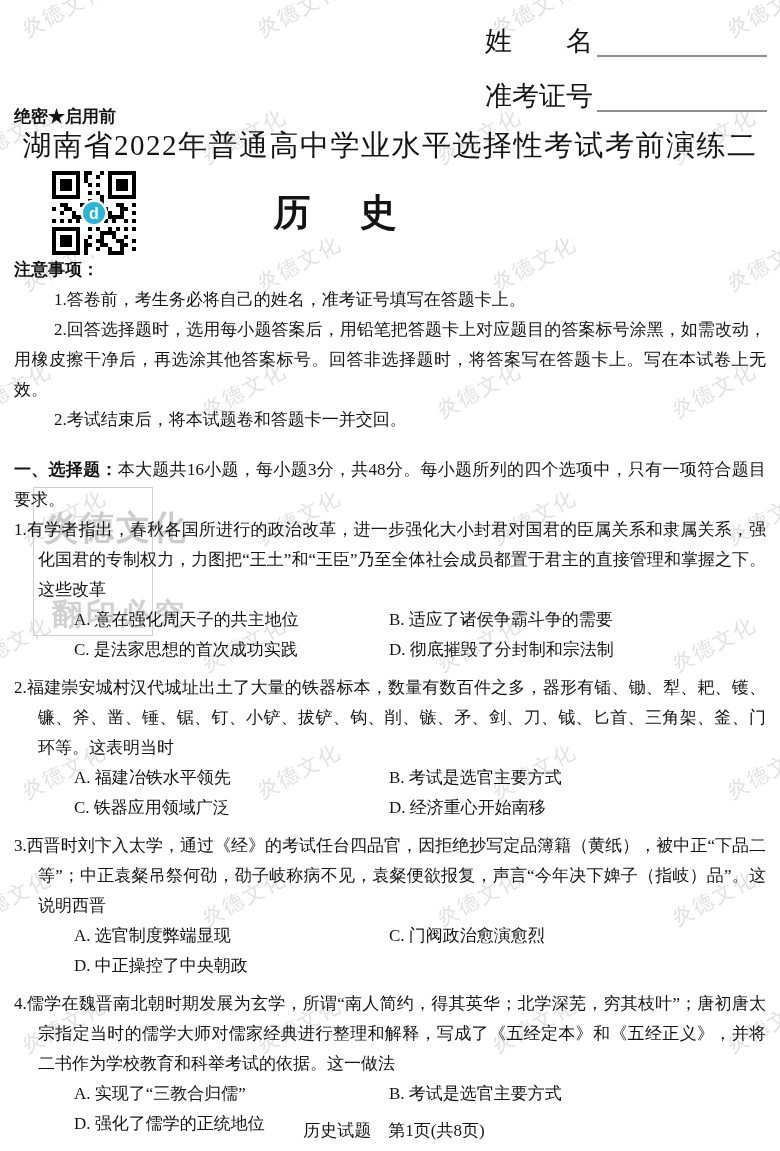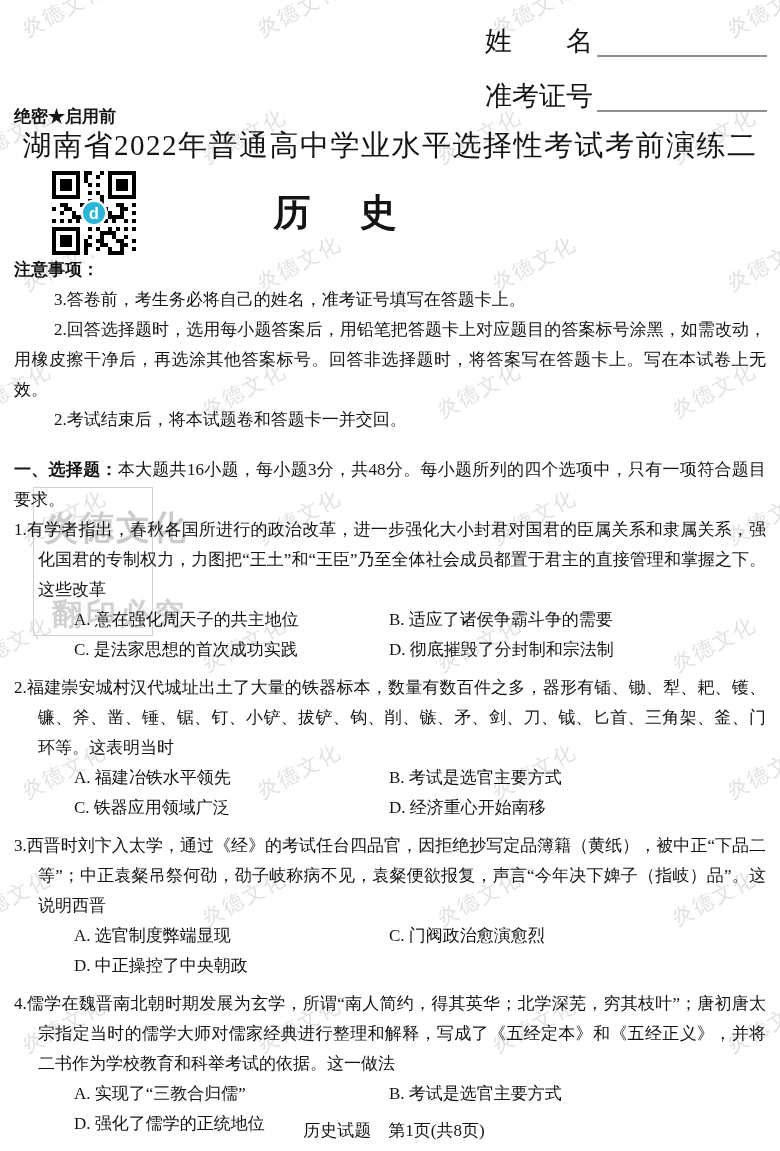--- a/index.html
+++ b/index.html
@@ -241,21 +241,21 @@
         <circle id="qr-logo" cx="42" cy="42" r="11" fill="#2ab5d6"></circle>
         <text x="42" y="48" font-family="Liberation Sans, sans-serif" font-size="16" font-weight="bold" fill="#ffffff" text-anchor="middle">d</text>
       </svg>
     </div>
 
     <div class="subject">历　史</div>
 
     <div class="flow">
 
       <p class="notice-heading">注意事项：</p>
-      <p class="notice-item">3.答卷前，考生务必将自己的姓名，准考证号填写在答题卡上。</p>
+      <p class="notice-item">1.答卷前，考生务必将自己的姓名，准考证号填写在答题卡上。</p>
       <p class="notice-item">2.回答选择题时，选用每小题答案后，用铅笔把答题卡上对应题目的答案标号涂黑，如需改动，用橡皮擦干净后，再选涂其他答案标号。回答非选择题时，将答案写在答题卡上。写在本试卷上无效。</p>
       <p class="notice-item">2.考试结束后，将本试题卷和答题卡一并交回。</p>
 
       <p class="section-head"><span class="sec-label">一、选择题：</span><span>本大题共16小题，每小题3分，共48分。每小题所列的四个选项中，只有一项符合题目要求。</span></p>
 
       <div class="question">
         <p class="stem"><span>1.</span><span>有学者指出，春秋各国所进行的政治改革，进一步强化大小封君对国君的臣属关系和隶属关系，强化国君的专制权力，力图把“王土”和“王臣”乃至全体社会成员都置于君主的直接管理和掌握之下。这些改革</span></p>
         <div class="opts">
           <span class="opt">A. 意在强化周天子的共主地位</span>
           <span class="opt">B. 适应了诸侯争霸斗争的需要</span>

